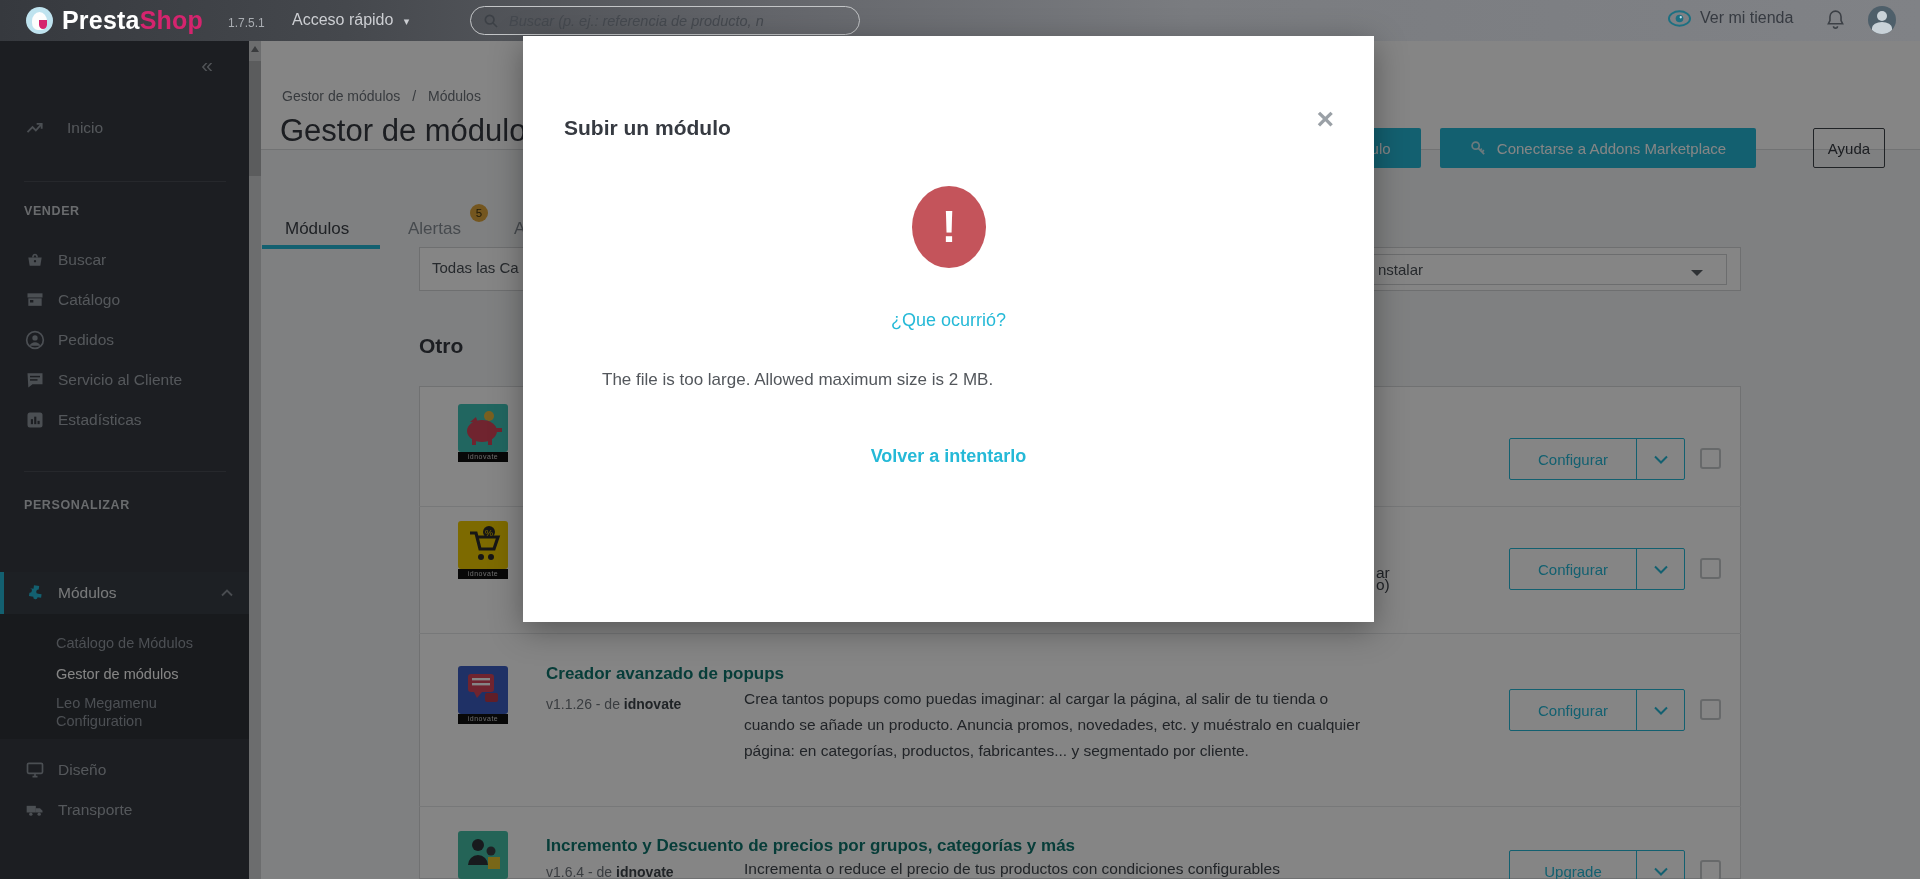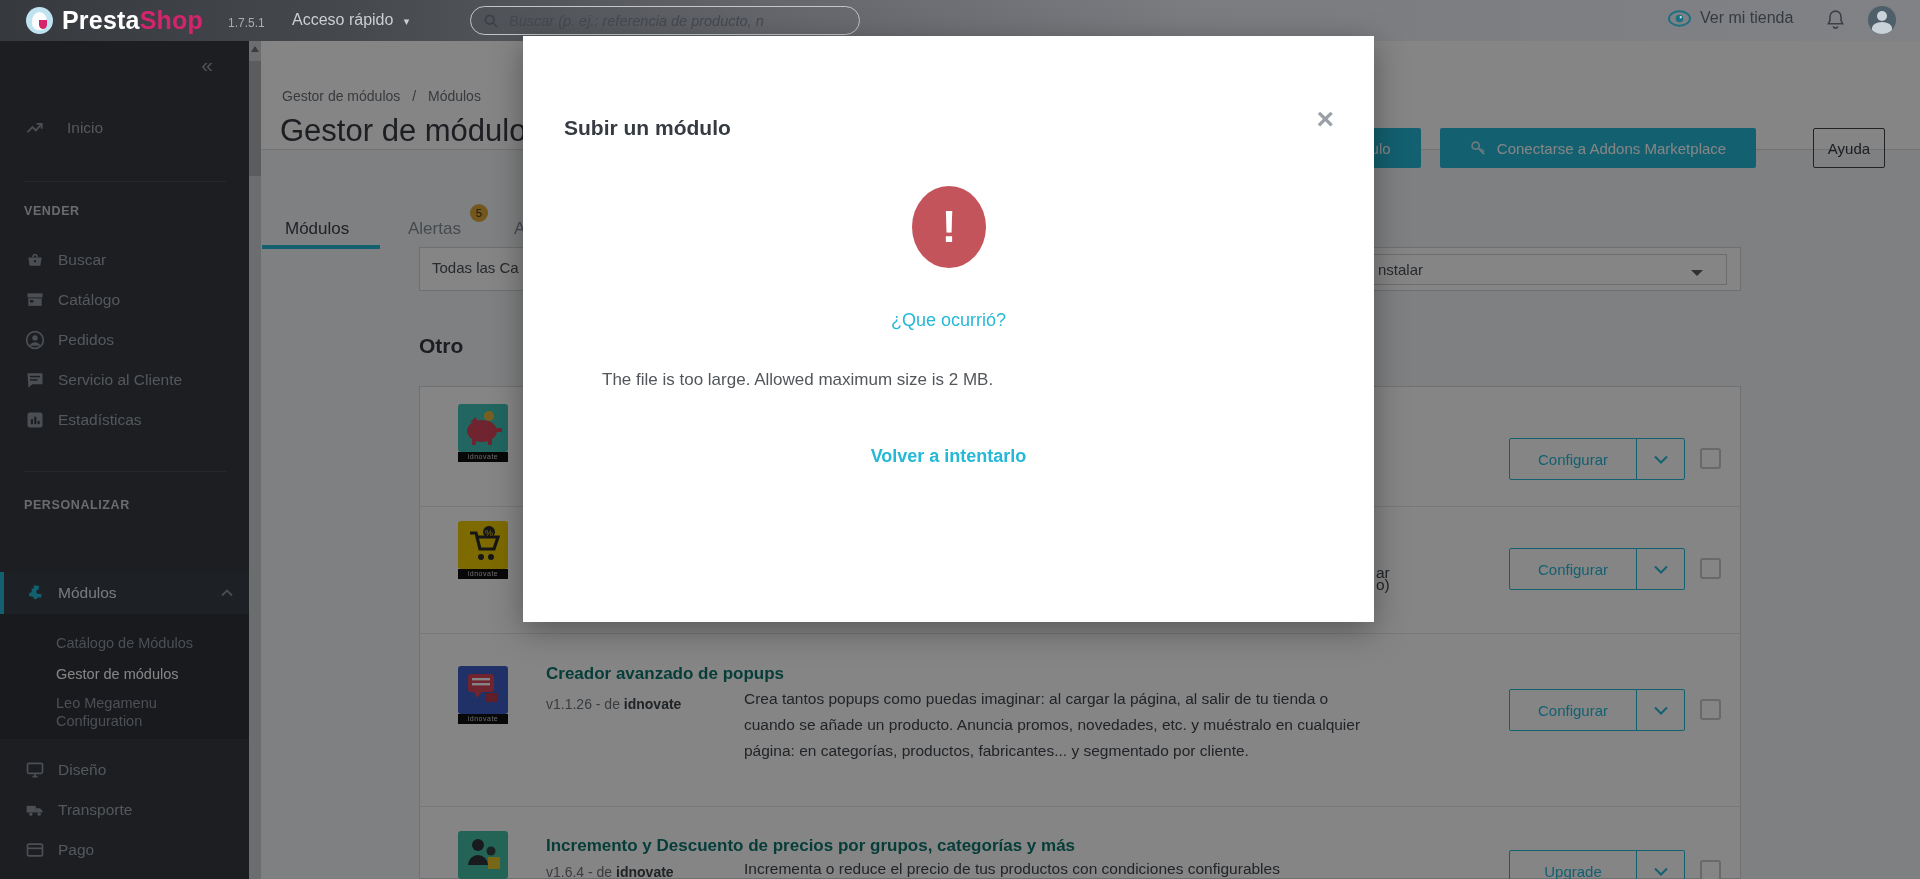--- a/index.html
+++ b/index.html
@@ -219,29 +219,20 @@
         <svg width="20" height="20" viewBox="0 0 24 24" fill="#9097a0">
             <rect x="2" y="7" width="11" height="8"></rect>
             <path d="M13 10h5l3 3v2h-8z"></path>
             <circle cx="7" cy="17" r="2"></circle>
             <circle cx="17" cy="17" r="2"></circle>
           </svg>
       </span>
       <span>Transporte</span>
     </div>
 
-    <div class="side-item" style="top:789px;">
-      <span class="ic">
-        <svg width="20" height="20" viewBox="0 0 24 24" fill="none" stroke="#9097a0" stroke-width="2">
-            <rect x="3" y="5" width="18" height="14" rx="2"></rect>
-            <path d="M3 10h18"></path>
-          </svg>
-      </span>
-      <span>Pago</span>
-    </div>
 
     <div class="side-item" style="top:829px;">
       
       
     </div>
 
     <div class="side-scroll">
       <span class="up"></span>
       <span class="thumb"></span>
     </div>

